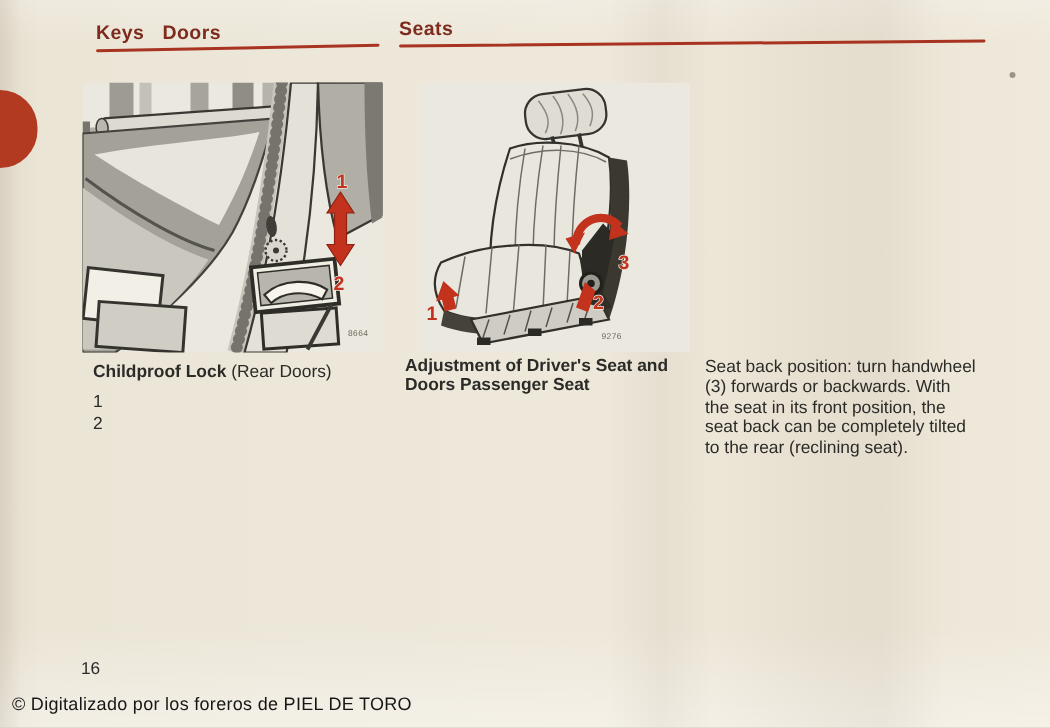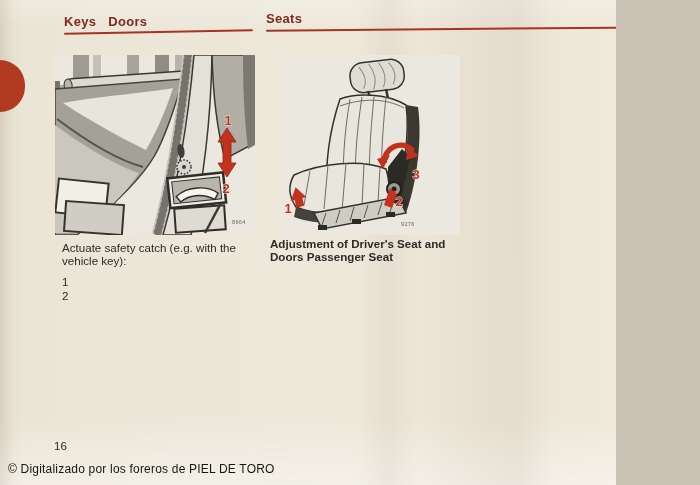--- a/index.html
+++ b/index.html
@@ -1,18 +1,18 @@
 <!DOCTYPE html>
 <html><head>
 <meta charset="utf-8">
 <style>
   html,body{margin:0;padding:0;}
   body{font-family:"Liberation Sans",sans-serif;background:#c9c2b4;}
   .page{
-    position:relative;width:616px;height:485px;overflow:hidden;
+    position:relative;width:700px;height:485px;overflow:hidden;
     background:
       linear-gradient(180deg, rgba(255,255,255,.22) 0%, rgba(255,255,255,0) 6%, rgba(255,255,255,0) 86%, rgba(255,255,255,.38) 100%),
       linear-gradient(90deg, #e4ddcd 0%, #ebe5d6 4%, #ece7d9 30%, #eee8da 55%, #ece5d6 78%, #efe9db 100%);
     color:#2b2b28;
   }
   .scan-bands{position:absolute;inset:0;pointer-events:none;
     background:
       linear-gradient(90deg, rgba(120,90,70,.10) 0, rgba(120,90,70,0) 14px),
       linear-gradient(90deg, rgba(0,0,0,0) 58%, rgba(90,70,50,.05) 63%, rgba(0,0,0,0) 68%, rgba(90,70,50,.06) 84%, rgba(0,0,0,0) 90%);
   }
@@ -171,35 +171,39 @@
     <g>
       <path d="M104,108 C 104,92 122,84 133,96" stroke="#c2321c" stroke-width="5.5" fill="none"></path>
       <path d="M97,104 L110,100 L103,114 Z" fill="#c2321c"></path>
       <path d="M128,91 L139,101 L126,105 Z" fill="#c2321c"></path>
     </g>
     <text class="mk" x="136" y="124" text-anchor="middle">3</text>
     <text class="figcode" x="121" y="171">9276</text>
   </svg>
 
   <div class="col col-1">
-    <p class="t">Actuate safety catch (e.g. with the
-vehicle key):</p>
+    <p class="h"><span>Childproof Lock</span><span style="font-weight:normal"> (Rear Doors)</span></p>
     <div class="list">
       <div class="li">
         <span class="n">1</span>
       </div>
       <div class="li">
         <span class="n">2</span>
       </div>
     </div>
   </div>
 
   <div class="col col-2">
     <p class="h">Adjustment of Driver's Seat and
 Doors Passenger Seat</p>
   </div>
 
   <div class="col col-3">
+    <p class="t">Seat back position: turn handwheel
+(3) forwards or backwards. With
+the seat in its front position, the
+seat back can be completely tilted
+to the rear (reclining seat).</p>
   </div>
 
   <div class="pagenum">16</div>
   <div class="credit">© Digitalizado por los foreros de PIEL DE TORO</div>
 </div>
 
 </body></html>

